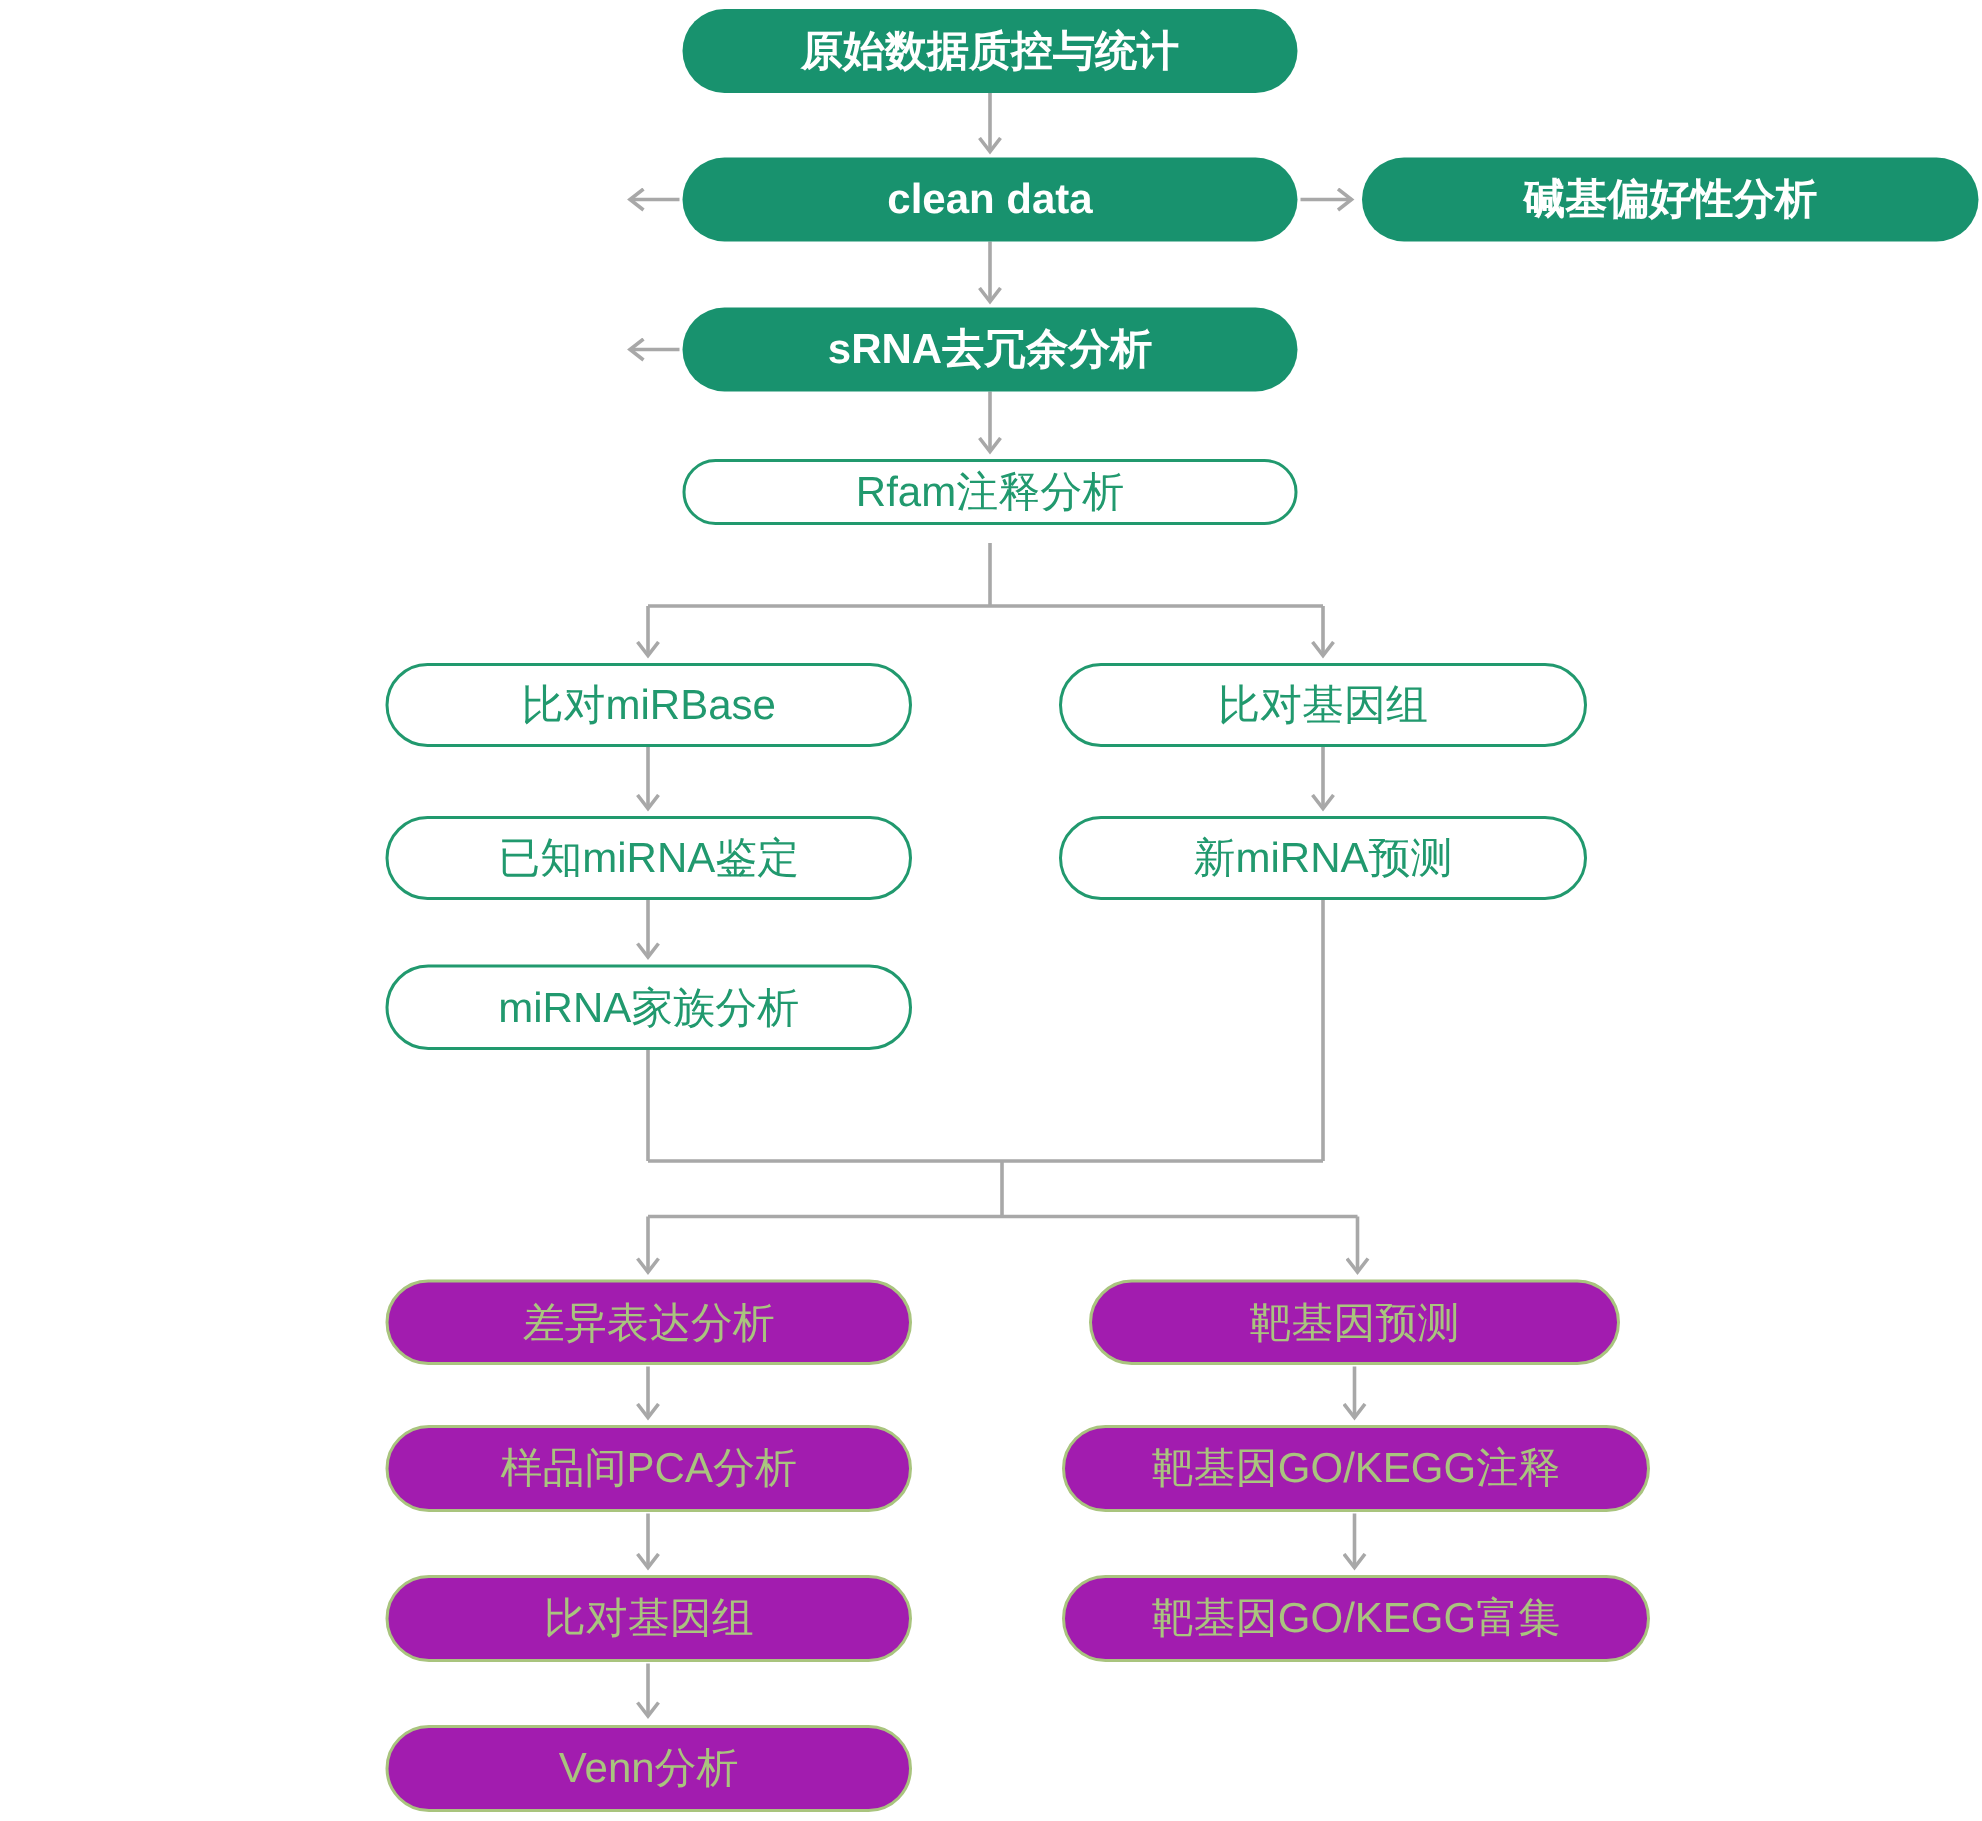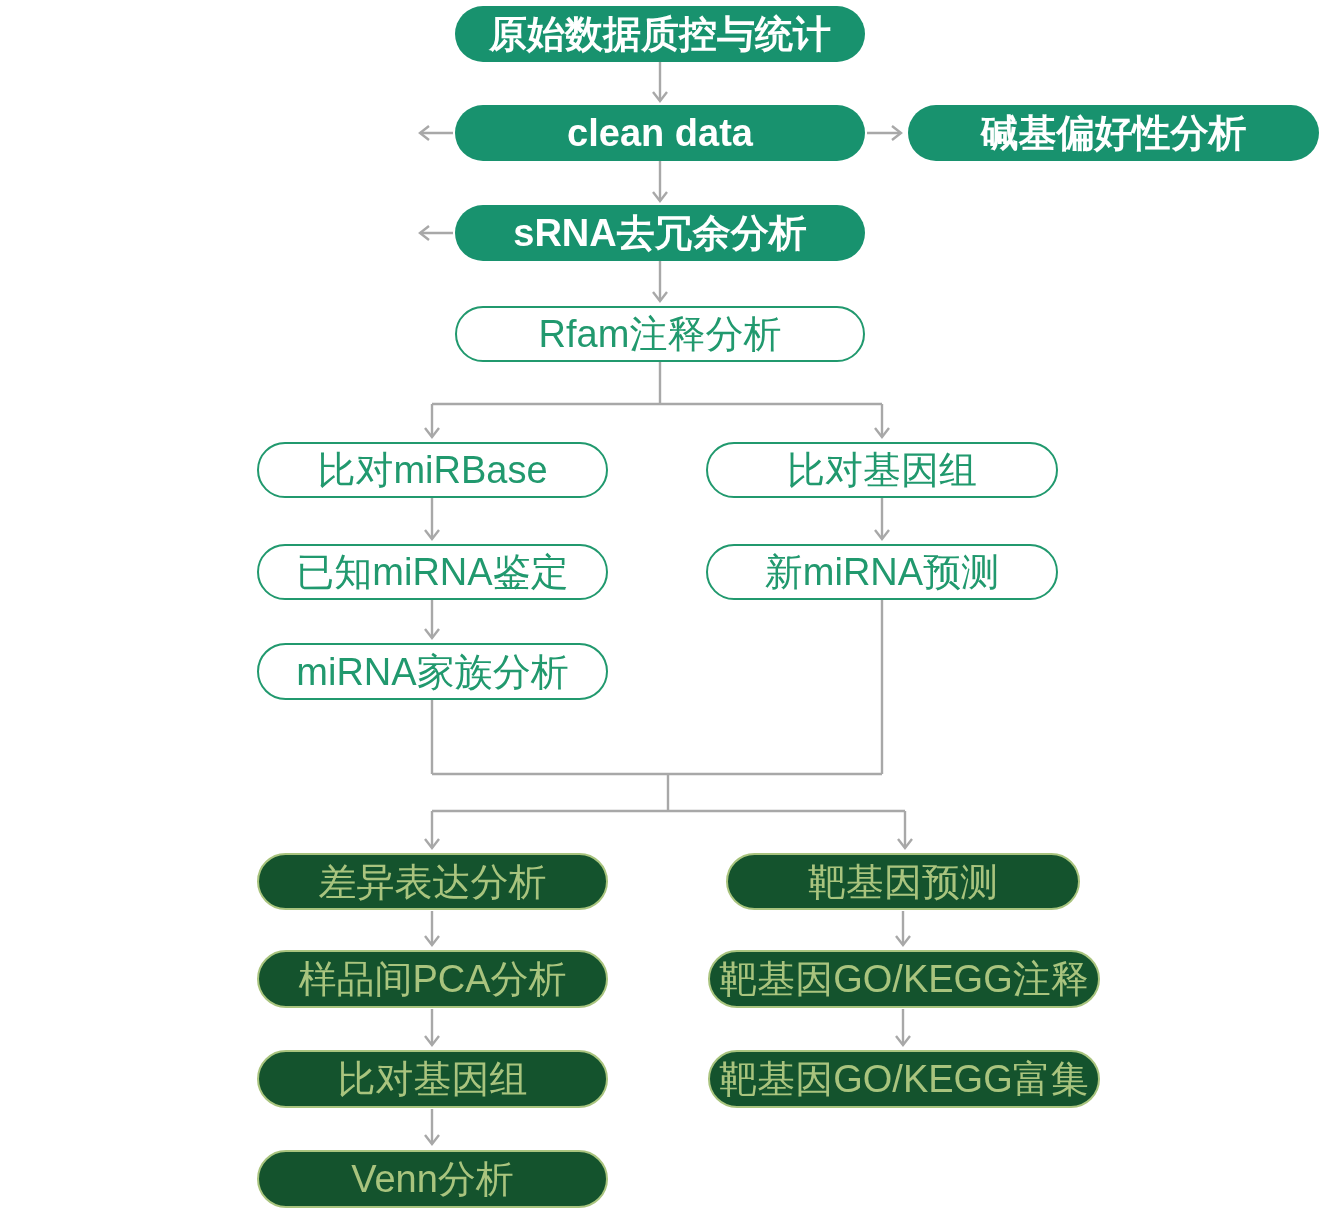--- a/index.html
+++ b/index.html
@@ -20,51 +20,51 @@
     overflow:hidden;
   }
   .connector-layer{
     position:absolute;left:0;top:0;width:1321px;height:1214px;
     pointer-events:none;
   }
   .node{
     position:absolute;
     display:flex;align-items:center;justify-content:center;
     border-radius:30px;
-    font-size:38px;
+    font-size:28px;
     line-height:1;
     white-space:nowrap;
     box-sizing:border-box;
     text-align:center;
   }
   .node.filled{
     background:var(--filled-fill);
     color:var(--filled-text);
     font-weight:600;
   }
   .node.outline{
     background:#ffffff;
     border:2px solid var(--outline-stroke);
     color:var(--outline-text);
     font-weight:400;
   }
   .node.olive{
-    background:#14532d;
+    background:#a21caf;
     border:2px solid var(--olive-stroke);
     color:var(--olive-text);
     font-weight:400;
   }
   
   .n-raw-qc        {left:455px; top:6px;    width:410px; height:56px;}
   .n-length-dist   {left:2px;   top:105px;  width:410px; height:56px;}
   .n-clean-data    {left:455px; top:105px;  width:410px; height:56px;}
   .n-base-bias     {left:908px; top:105px;  width:411px; height:56px;}
   .n-srna-venn     {left:2px;   top:205px;  width:410px; height:56px;}
   .n-srna-dedup    {left:455px; top:205px;  width:410px; height:56px;}
-  .n-rfam          {left:455px; top:306px;  width:410px; height:56px;}
+  .n-rfam          {left:455px; top:306px;  width:410px; height:44px;}
   .n-mirbase       {left:257px; top:442px;  width:351px; height:56px;}
   .n-genome        {left:706px; top:442px;  width:352px; height:56px;}
   .n-known-mirna   {left:257px; top:544px;  width:351px; height:56px;}
   .n-novel-mirna   {left:706px; top:544px;  width:352px; height:56px;}
   .n-mirna-family  {left:257px; top:643px;  width:351px; height:57px;}
   .n-diff-expr     {left:257px; top:853px;  width:351px; height:57px;}
   .n-target-pred   {left:726px; top:853px;  width:354px; height:57px;}
   .n-pca           {left:257px; top:950px;  width:351px; height:58px;}
   .n-target-anno   {left:708px; top:950px;  width:392px; height:58px;}
   .n-cluster       {left:257px; top:1050px; width:351px; height:58px;}

